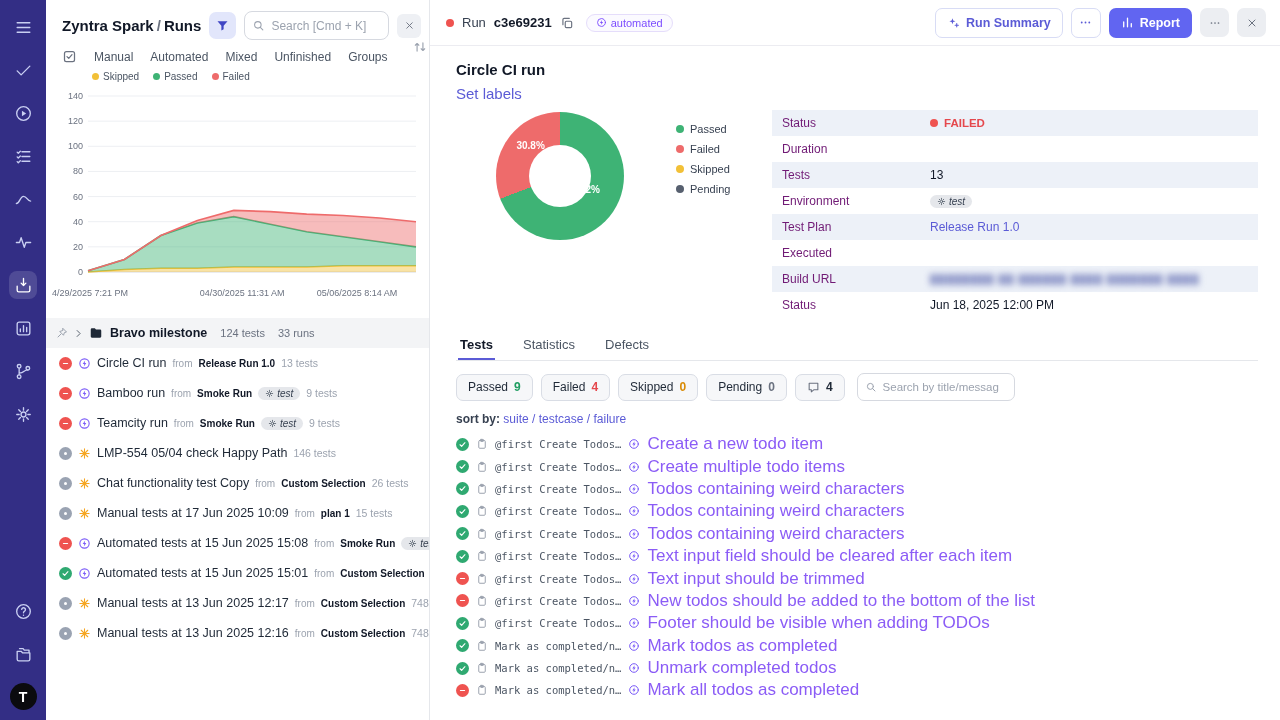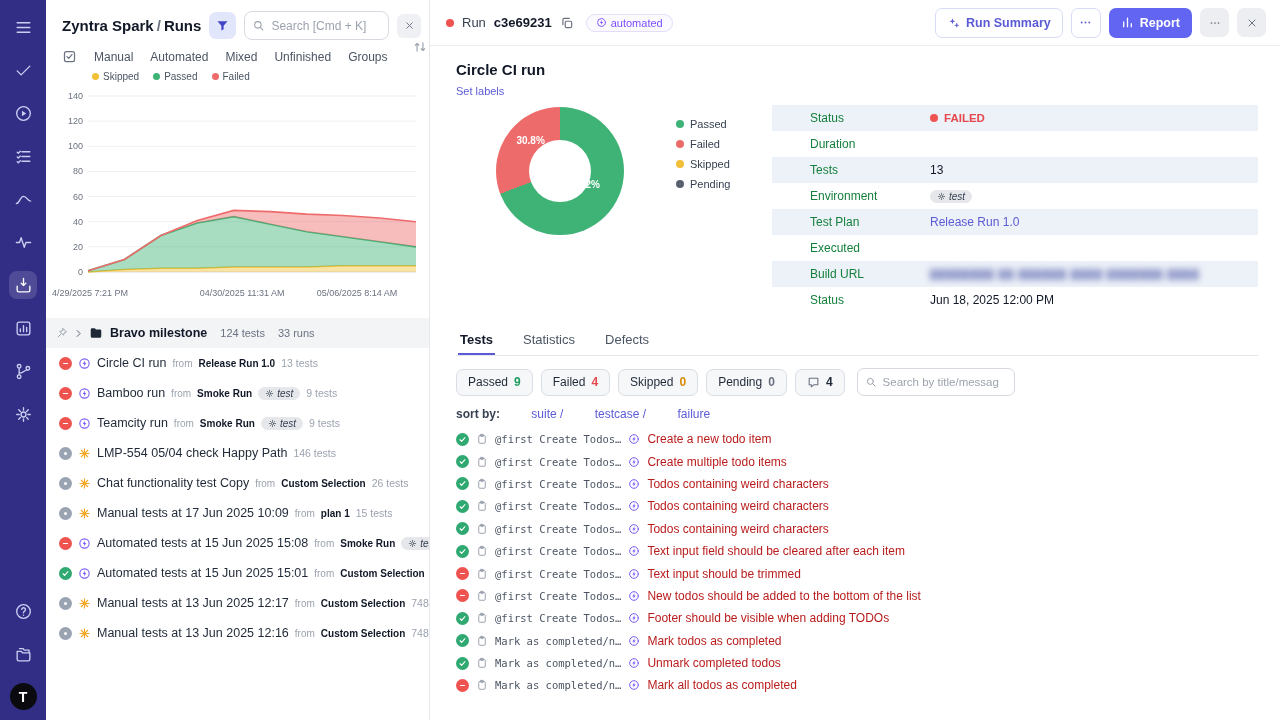--- a/index.html
+++ b/index.html
@@ -88,36 +88,36 @@
   .btn-outline { display:inline-flex; align-items:center; gap:6px; height:30px; padding:0 11px; border:1px solid #d8dcf5; background:#fff; color:#5b5bd6; font-size:12.5px; font-weight:600; border-radius:7px; cursor:pointer; font-family:inherit; }
   .btn-outline svg { width:13px; height:13px; }
   .btn-outline.sq { width:30px; padding:0; justify-content:center; }
   .btn-primary { display:inline-flex; align-items:center; gap:6px; height:30px; padding:0 12px; background:#6165f1; color:#fff; border:none; font-size:12.5px; font-weight:600; border-radius:7px; cursor:pointer; font-family:inherit; }
   .btn-primary svg { width:13px; height:13px; stroke-width:2.4; }
   .btn-muted { width:29px; height:29px; border-radius:7px; background:#eceef2; border:none; color:#6b7280; display:flex; align-items:center; justify-content:center; cursor:pointer; }
   .btn-muted svg { width:12px; height:12px; }
 
   .content { padding:15px 22px 0 26px; flex:1; overflow:hidden; display:flex; flex-direction:column; min-height:0; }
   .run-title-main { font-size:15px; font-weight:700; color:#111827; }
-  .set-labels { font-size:11px; color:#5b5bd6; margin-top:7px; display:inline-block; cursor:pointer; width:max-content; }
+  .set-labels { font-size:15px; color:#5b5bd6; margin-top:7px; display:inline-block; cursor:pointer; width:max-content; }
 
   .summary { display:flex; margin-top:8px; gap:12px; flex:0 0 auto; }
   .donut-wrap { width:208px; display:flex; justify-content:center; padding-top:2px; flex:0 0 auto; }
   .donut { width:128px; height:128px; border-radius:50%; position:relative; }
   .donut::after { content:""; position:absolute; inset:33px; background:#fff; border-radius:50%; }
   .donut-label { position:absolute; color:#fff; font-size:10px; font-weight:700; z-index:2; }
   .dl-failed { left:16%; top:22%; }
   .dl-passed { left:59%; top:56%; }
   .main-legend { width:84px; padding-top:13px; display:flex; flex-direction:column; gap:8px; font-size:11px; color:#374151; flex:0 0 auto; }
   .leg-item { display:flex; align-items:center; gap:6px; }
 
   .details { flex:1; font-size:12px; min-width:0; }
   .det-row { display:grid; grid-template-columns:148px 1fr; padding:6px 10px; align-items:center; }
   .det-row.alt { background:#edf1f8; }
-  .det-label { color:#15803d;margin-left:28px; }
+  .det-label { color:#701a75; }
   .det-value { color:#111827; display:flex; align-items:center; gap:6px; min-width:0; }
   .failed-text { color:#e5484d; font-weight:700; font-size:11.5px; }
   .link { color:#5b5bd6; cursor:pointer; text-decoration:none; }
   .blurred { filter:blur(3px); color:#8f98c9; font-size:10px; letter-spacing:1px; overflow:hidden; white-space:nowrap; }
 
   .main-tabs { display:flex; gap:26px; margin-top:12px; border-bottom:1px solid #e5e7eb; padding:0 2px; flex:0 0 auto; }
   .mtab { font-size:13px; color:#4b5563; padding:7px 2px 8px; cursor:pointer; }
   .mtab.active { color:#111827; font-weight:700; box-shadow:inset 0 -2px 0 #5b5bd6; }
 
   .filters-row { display:flex; align-items:center; gap:8px; margin-top:12px; flex:0 0 auto; }
@@ -125,28 +125,28 @@
   .chip { display:inline-flex; gap:6px; align-items:center; height:27px; padding:0 11px; border:1px solid #d9dde5; background:#f6f7f9; border-radius:7px; font-size:12px; color:#1f2937; cursor:pointer; font-family:inherit; }
   .chip b { font-weight:700; }
   .chip svg { width:13px; height:13px; color:#6b7280; }
   .search2 { position:relative; margin-left:4px; }
   .search2 svg { position:absolute; left:8px; top:8px; width:12px; height:12px; color:#9ca3af; }
   .search2 input { width:158px; height:28px; border:1px solid #d6d9e0; border-radius:7px; padding:0 8px 0 25px; font-size:11.5px; color:#374151; outline:none; font-family:inherit; }
   .search2 input::placeholder { color:#9ca3af; }
 
   .sort-row { margin-top:11px; font-size:12px; color:#374151; font-weight:700; flex:0 0 auto; }
   .sort-row .lbl { font-weight:700; }
-  .sort-link { color:#5b5bd6; cursor:pointer; font-weight:400;margin-left:28px; }
+  .sort-link { color:#5b5bd6; cursor:pointer; font-weight:400; }
   .sort-sep { color:#5b5bd6; font-weight:400; }
 
   .tests-list { margin-top:7px; overflow:hidden; flex:1; min-height:0; }
   .test-row { display:flex; align-items:center; gap:7px; height:22.4px; white-space:nowrap; cursor:pointer; }
   .clip-ic { width:12px; height:12px; color:#9ca3af; flex:0 0 auto; }
   .suite-txt { font-family:"DejaVu Sans Mono", monospace; font-size:10.5px; color:#4b5563; }
-  .test-title { font-size:12px; color:#b91c1c;text-align:right; }
+  .test-title { font-size:17px; color:#8b5cf6;text-align:right; }
   .test-row .type-ic { width:12px; height:12px; }
 </style>
 </head>
 <body>
 
 <svg width="0" height="0" style="position:absolute">
   <defs>
     <symbol id="sym-menu" viewBox="0 0 24 24">
         <path d="M4 6h16M4 12h16M4 18h16"></path>
       </symbol>

